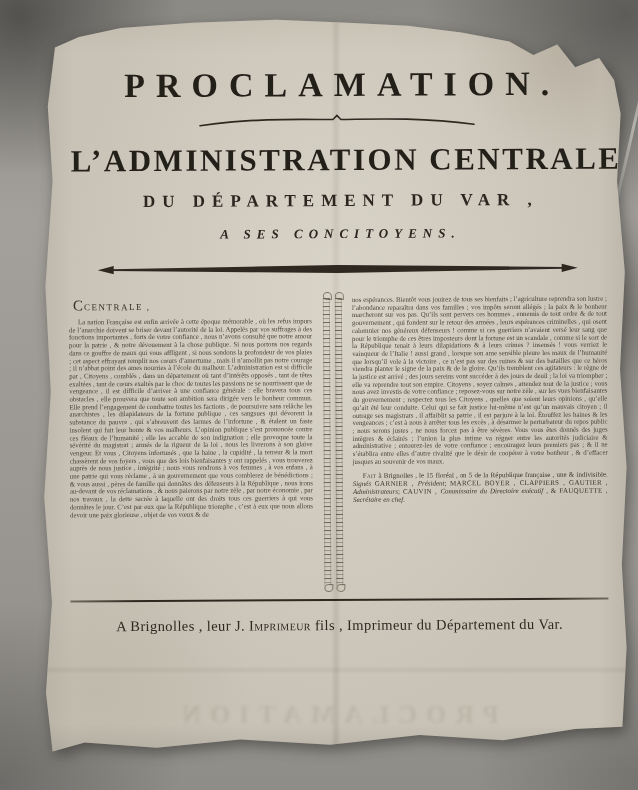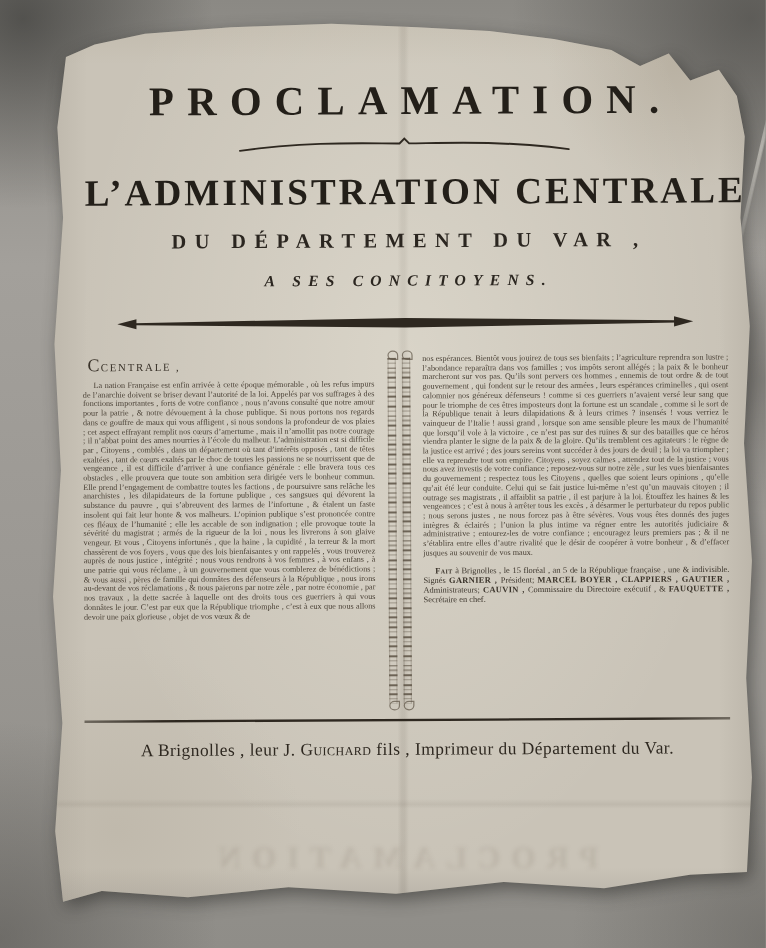--- a/index.html
+++ b/index.html
@@ -52,22 +52,22 @@
     letter-spacing:6px;text-indent:6px;color:#2b2620;}
   .columns{margin-top:20px;display:flex;justify-content:space-between;min-height:294px;}
   .col{width:243px;}
   .col.right-col{width:255px;}
   .body-text{margin:0;font-size:6.8px;line-height:7.7px;text-align:justify;
     color:#4a4136;text-indent:9px;}
   .salutation{font-size:9px;letter-spacing:1.5px;color:#3a332a;margin:0 0 4px 4px;}
   .salutation .dropcap{font-size:15px;letter-spacing:1px;}
   .signature{margin:7px 0 0;font-size:7px;line-height:8px;text-align:justify;
     color:#3a332a;text-indent:10px;}
-  .signature .sc{font-variant:small-caps;letter-spacing:.3px;font-weight:bold;}
-  .signature .it{}
+  .signature .sc{font-variant:small-caps;letter-spacing:.3px;}
+  .signature .it{font-style:italic;}
   .orn{width:20px;display:flex;justify-content:center;gap:5px;padding-top:2px;height:288px;}
   .orn-strip{width:5px;height:100%;
     background-image:
       repeating-linear-gradient(180deg, rgba(92,82,68,.85) 0 1.5px, rgba(92,82,68,0) 1.5px 4px,
         rgba(92,82,68,.45) 4px 5px, rgba(92,82,68,0) 5px 8px);
     border-left:1px solid rgba(92,82,68,.30);border-right:1px solid rgba(92,82,68,.30);
     position:relative;}
   .orn-strip:before,.orn-strip:after{content:"";position:absolute;left:-1px;width:7px;height:6px;
     border:1px solid rgba(92,82,68,.7);border-radius:50% 50% 0 50%;}
   .orn-strip:before{top:-6px;}
@@ -118,19 +118,19 @@
         </div>
 
         <div class="col right-col">
           <p class="body-text" style="text-indent:0;">nos espérances. Bientôt vous jouirez de tous ses bienfaits ; l’agriculture reprendra son lustre ; l’abondance reparaîtra dans vos familles ; vos impôts seront allégés ; la paix &amp; le bonheur marcheront sur vos pas. Qu’ils sont pervers ces hommes , ennemis de tout ordre &amp; de tout gouvernement , qui fondent sur le retour des armées , leurs espérances criminelles , qui osent calomnier nos généreux défenseurs ! comme si ces guerriers n’avaient versé leur sang que pour le triomphe de ces êtres imposteurs dont la fortune est un scandale , comme si le sort de la République tenait à leurs dilapidations &amp; à leurs crimes ? insensés ! vous verriez le vainqueur de l’Italie ! aussi grand , lorsque son ame sensible pleure les maux de l’humanité que lorsqu’il vole à la victoire , ce n’est pas sur des ruines &amp; sur des batailles que ce héros viendra planter le signe de la paix &amp; de la gloire. Qu’ils tremblent ces agitateurs : le règne de la justice est arrivé ; des jours sereins vont succéder à des jours de deuil ; la loi va triompher ; elle va reprendre tout son empire. Citoyens , soyez calmes , attendez tout de la justice ; vous nous avez investis de votre confiance ; reposez-vous sur notre zèle , sur les vues bienfaisantes du gouvernement ; respectez tous les Citoyens , quelles que soient leurs opinions , qu’elle qu’ait été leur conduite. Celui qui se fait justice lui-même n’est qu’un mauvais citoyen ; il outrage ses magistrats , il affaiblit sa patrie , il est parjure à la loi. Étouffez les haines &amp; les vengeances ; c’est à nous à arrêter tous les excès , à désarmer le perturbateur du repos public ; nous serons justes , ne nous forcez pas à être sévères. Vous vous êtes donnés des juges intègres &amp; éclairés ; l’union la plus intime va régner entre les autorités judiciaire &amp; administrative ; entourez-les de votre confiance ; encouragez leurs premiers pas ; &amp; il ne s’établira entre elles d’autre rivalité que le désir de coopérer à votre bonheur , &amp; d’effacer jusques au souvenir de vos maux.</p>
           <p class="signature"><span class="sc">Fait</span><span> à Brignolles , le 15 floréal , an 5 de la République française , une &amp; indivisible. </span><span class="it">Signés </span><span class="sc">GARNIER , </span><span class="it">Président</span><span>; </span><span class="sc">MARCEL BOYER , CLAPPIERS , GAUTIER , </span><span class="it">Administrateurs</span><span>; </span><span class="sc">CAUVIN , </span><span class="it">Commissaire du Directoire exécutif</span><span> , &amp; </span><span class="sc">FAUQUETTE , </span><span class="it">Secrétaire en chef.</span></p>
         </div>
       </div>
 
       <div class="rule"></div>
 
-      <p class="imprint"><span>A Brignolles , leur J. </span><span class="sc2">Guichard</span><span> fils , Imprimeur du Département du Var.</span></p>
+      <p class="imprint"><span>A Brignolles , leur J. </span><span class="sc2">Imprimeur</span><span> fils , Imprimeur du Département du Var.</span></p>
 
     </div>
 
     <div class="ghost">PROCLAMATION</div>
   </div>
 </div>
 
 </body></html>

